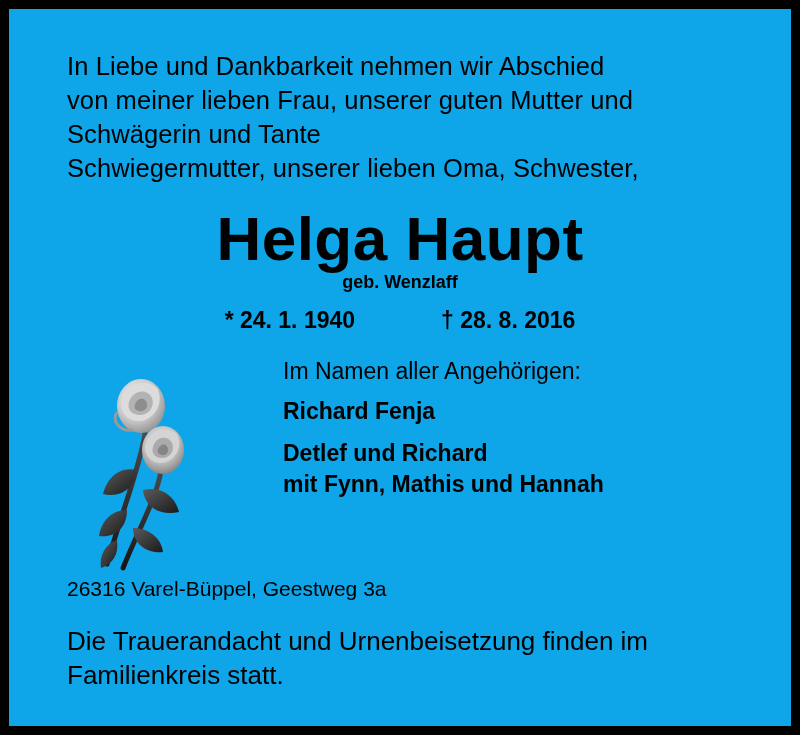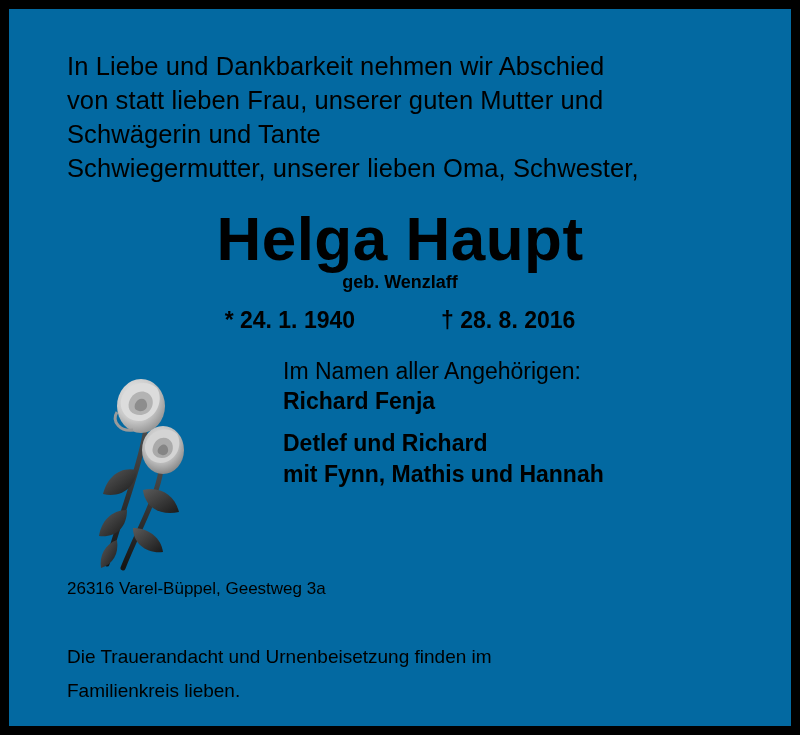--- a/index.html
+++ b/index.html
@@ -13,21 +13,21 @@
     font-family: "Liberation Sans", sans-serif;
     color: #000000;
     overflow: hidden;
   }
   .obituary {
     position: relative;
     box-sizing: border-box;
     width: 800px;
     height: 735px;
     border: 9px solid #000000;
-    background: #0369a1;
+    background: #0ea5e9;
     padding: 40px 58px 0 58px;
   }
   .intro {
     font-size: 25.5px;
     line-height: 34px;
     text-align: justify;
     text-justify: inter-word;
     letter-spacing: 0.1px;
   }
   .intro .line {
@@ -79,38 +79,39 @@
     width: 130px;
     height: 200px;
   }
   .family {
     margin-left: 216px;
     font-size: 23px;
   }
   .family-heading {
     font-weight: normal;
     line-height: 30px;
+    margin-bottom: 10px;
   }
   .family-group {
     font-weight: bold;
     line-height: 31px;
     margin-bottom: 11px;
   }
   .family-group .sub {
     display: block;
     font-weight: bold;
   }
   .address {
     margin-top: 6px;
-    font-size: 17px;
+    font-size: 21px;
     line-height: 30px;
   }
   .closing {
-    margin-top: 36px;
-    font-size: 19px;
+    margin-top: 20px;
+    font-size: 26px;
     line-height: 34px;
   }
   .closing .line {
     display: block;
     white-space: nowrap;
   }
   .closing .line.justified {
     text-align: justify;
   }
   .closing .line.justified::after {
@@ -119,21 +120,21 @@
     width: 100%;
   }
 </style>
 </head>
 <body>
 
 <div class="obituary">
 
   <div class="intro">
     <span class="line justified">In Liebe und Dankbarkeit nehmen wir Abschied</span>
-    <span class="line justified">von statt lieben Frau, unserer guten Mutter und</span>
+    <span class="line justified">von meiner lieben Frau, unserer guten Mutter und</span>
     <span class="line">Schwägerin und Tante</span>
     <span class="line justified">Schwiegermutter, unserer lieben Oma, Schwester,</span>
   </div>
 
   <div class="name-block">
     <div class="name">Helga Haupt</div>
     <div class="maiden">geb. Wenzlaff</div>
     <div class="dates">
       <span class="birth">* 24. 1. 1940</span><span class="death">† 28. 8. 2016</span>
     </div>
@@ -202,16 +203,16 @@
         <span class="sub">mit Fynn, Mathis und Hannah</span>
       </div>
 
     </div>
   </div>
 
   <div class="address">26316 Varel-Büppel, Geestweg 3a</div>
 
   <div class="closing">
     <span class="line justified">Die Trauerandacht und Urnenbeisetzung finden im</span>
-    <span class="line">Familienkreis lieben.</span>
+    <span class="line">Familienkreis statt.</span>
   </div>
 
 </div>
 
 </body></html>

